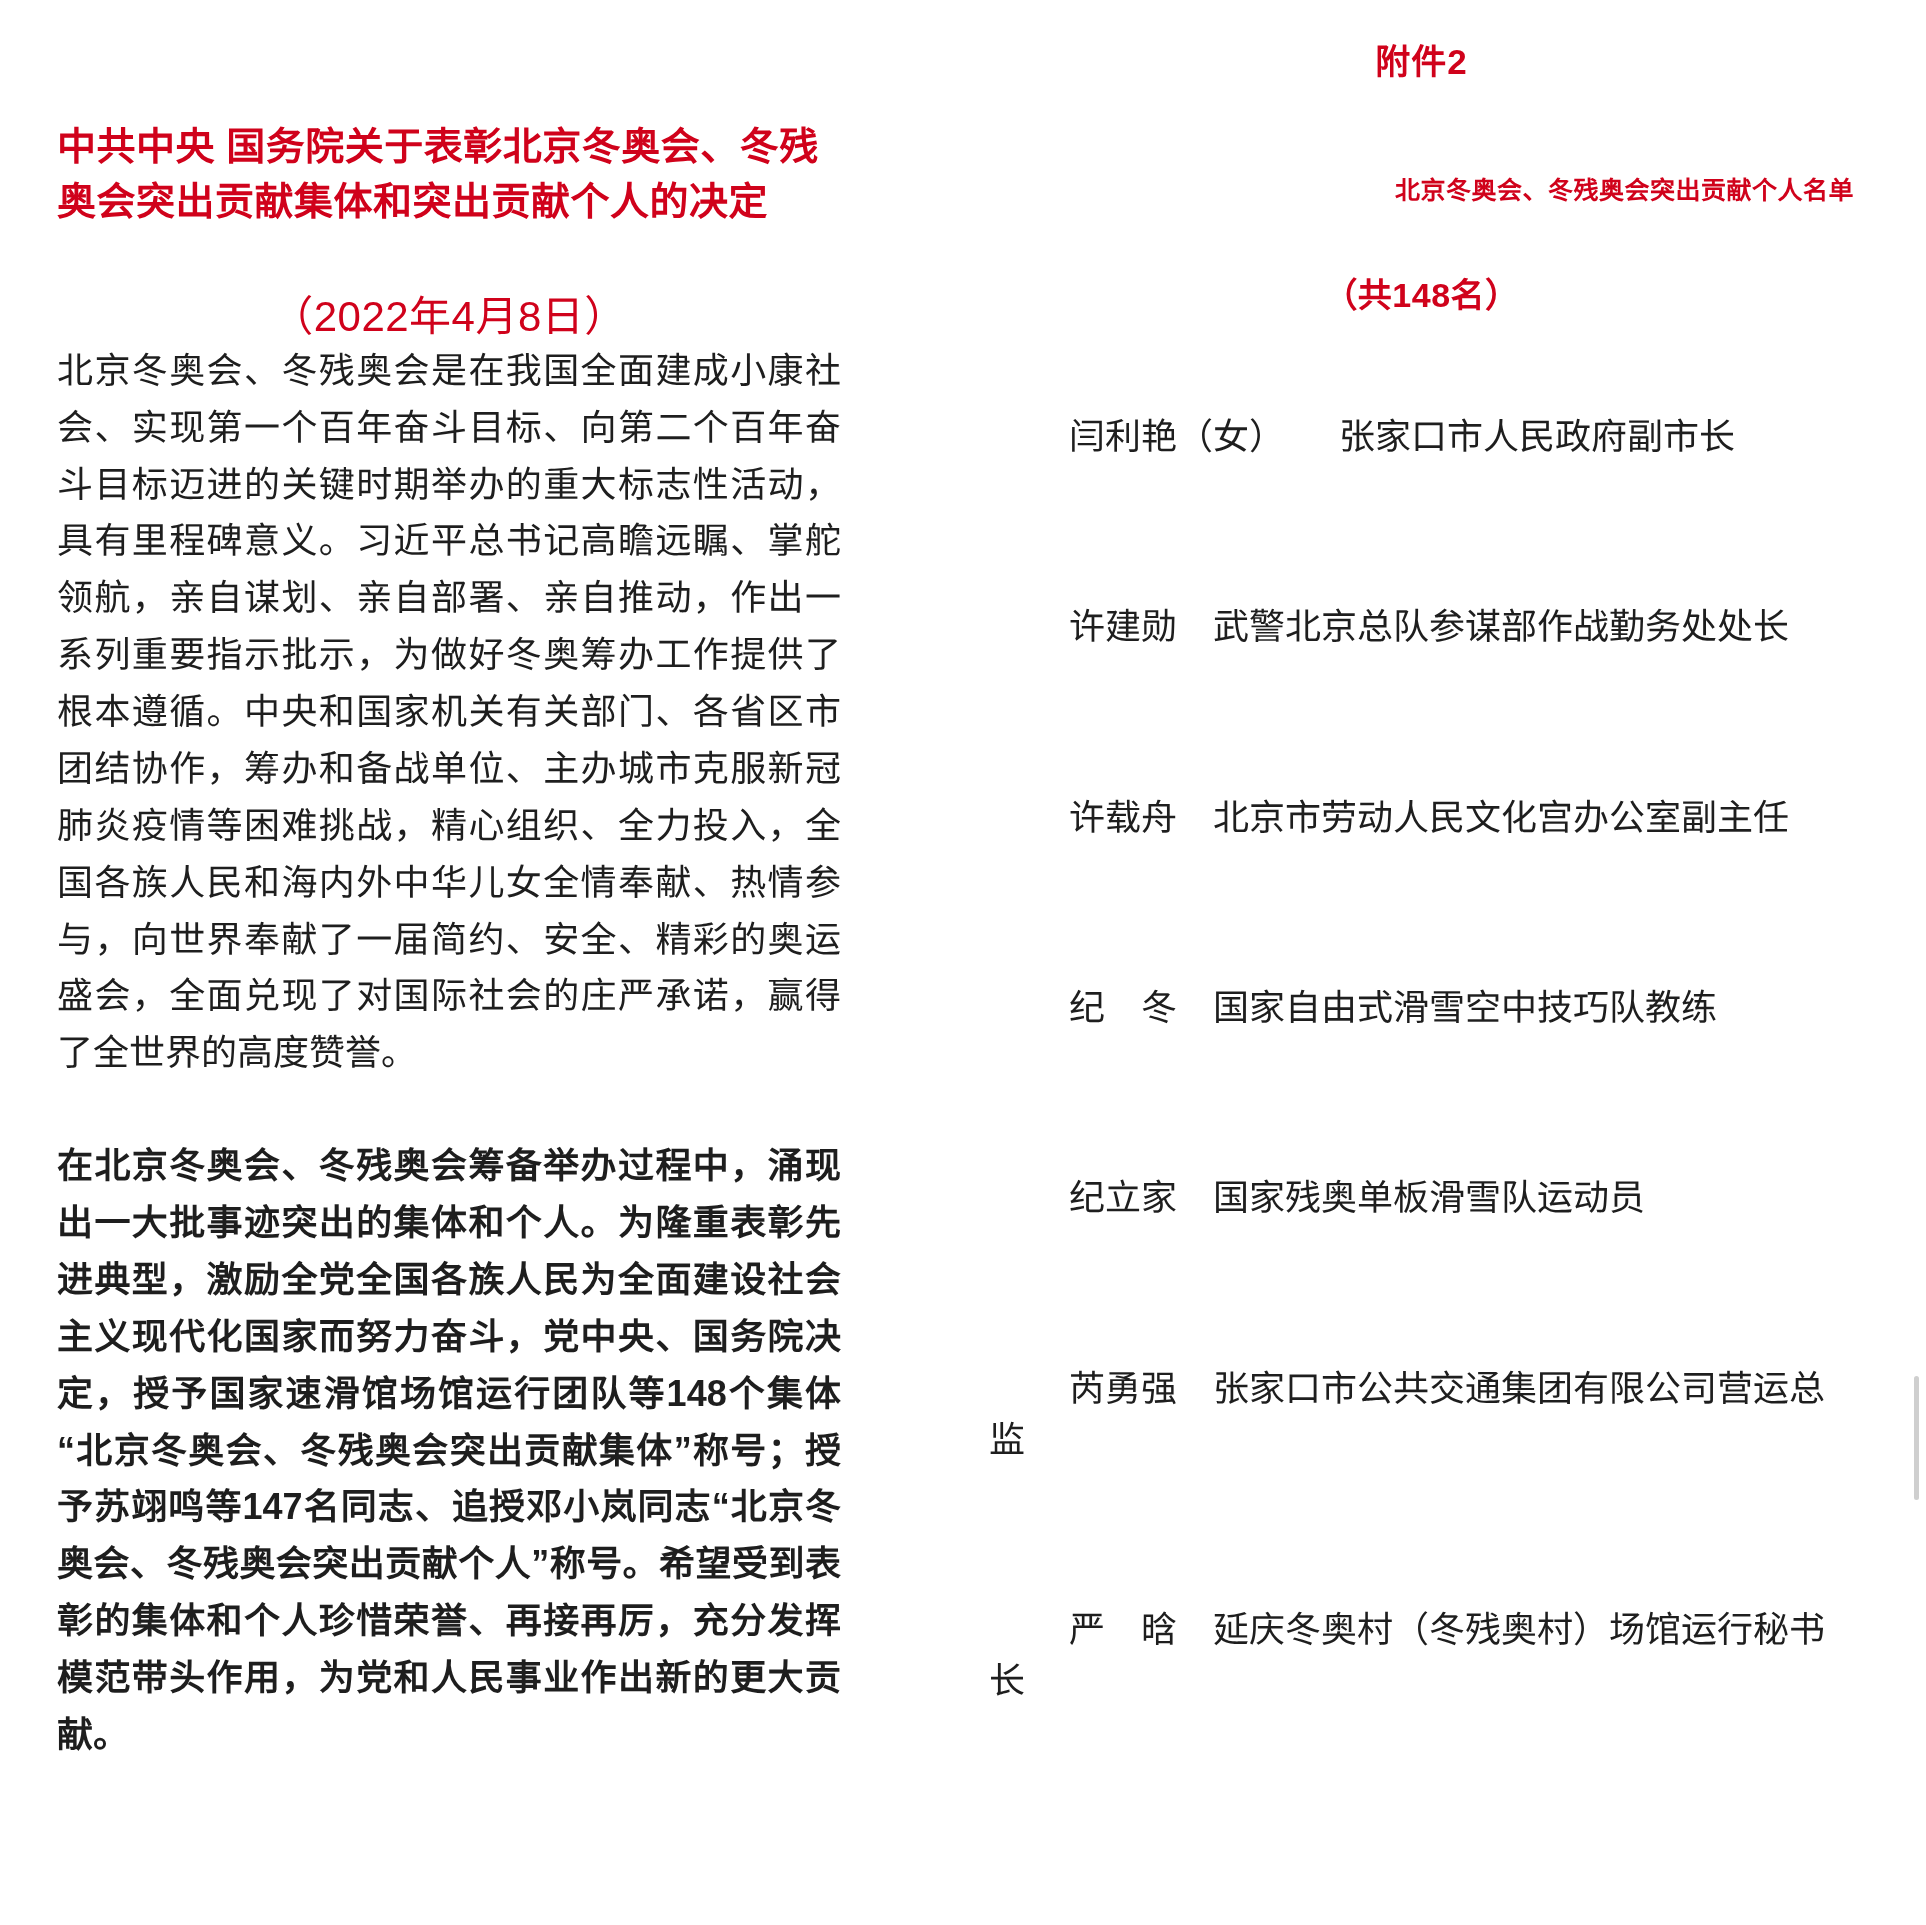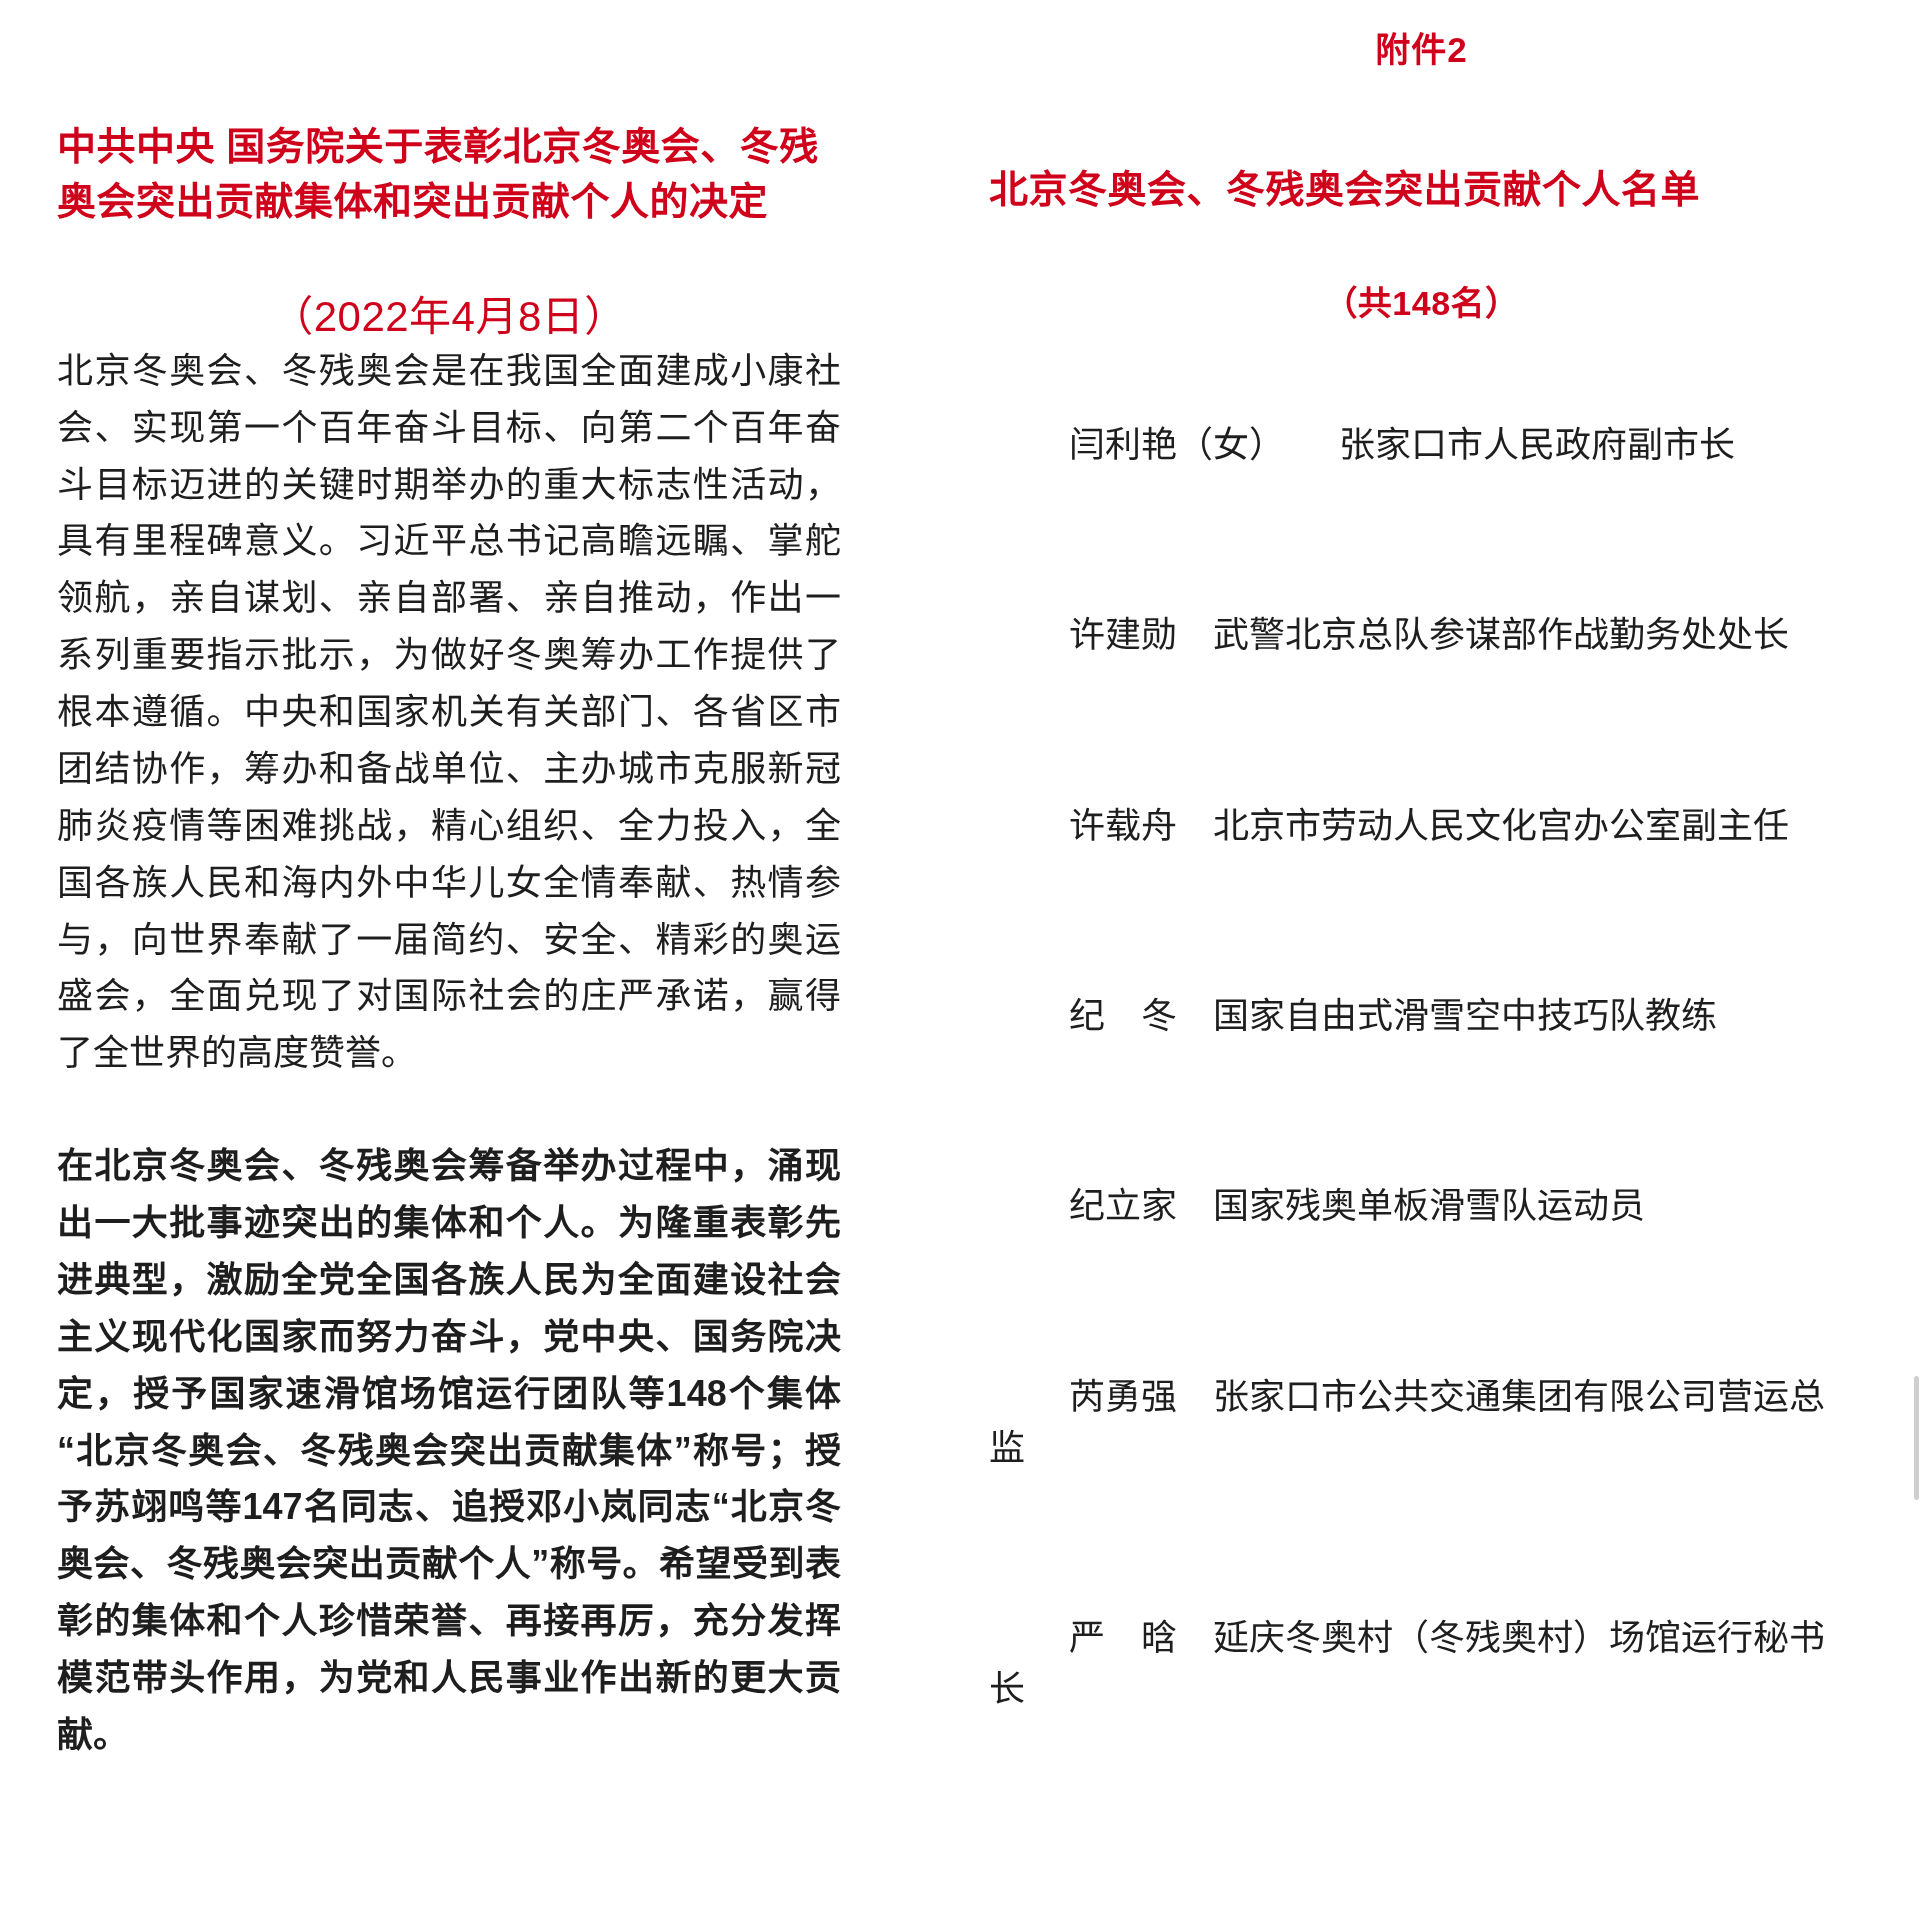--- a/index.html
+++ b/index.html
@@ -55,36 +55,36 @@
     letter-spacing: 0px;
   }
   .body-para + .body-para {
     margin-top: 56px;
     font-weight: bold;
   }
   
   .col-right {
     width: 1028px;
     box-sizing: border-box;
-    padding: 21px 72px 0 91px;
+    padding: 33px 72px 0 91px;
     position: relative;
   }
   .attach-label {
     color: #d0021b;
     font-size: 35px;
     font-weight: 700;
     text-align: center;
     margin: 0;
     letter-spacing: 1px;
   }
   .list-title {
     color: #d0021b;
-    font-size: 39px;
+    font-size: 25px;
     font-weight: 700;
-    text-align: left;
+    text-align: right;
     margin: 86px 0 0 0;
     letter-spacing: 0.5px;
   }
   .list-count {
     color: #d0021b;
     font-size: 34px;
     font-weight: 700;
     text-align: center;
     margin: 62px 0 0 0;
     letter-spacing: 0.5px;

